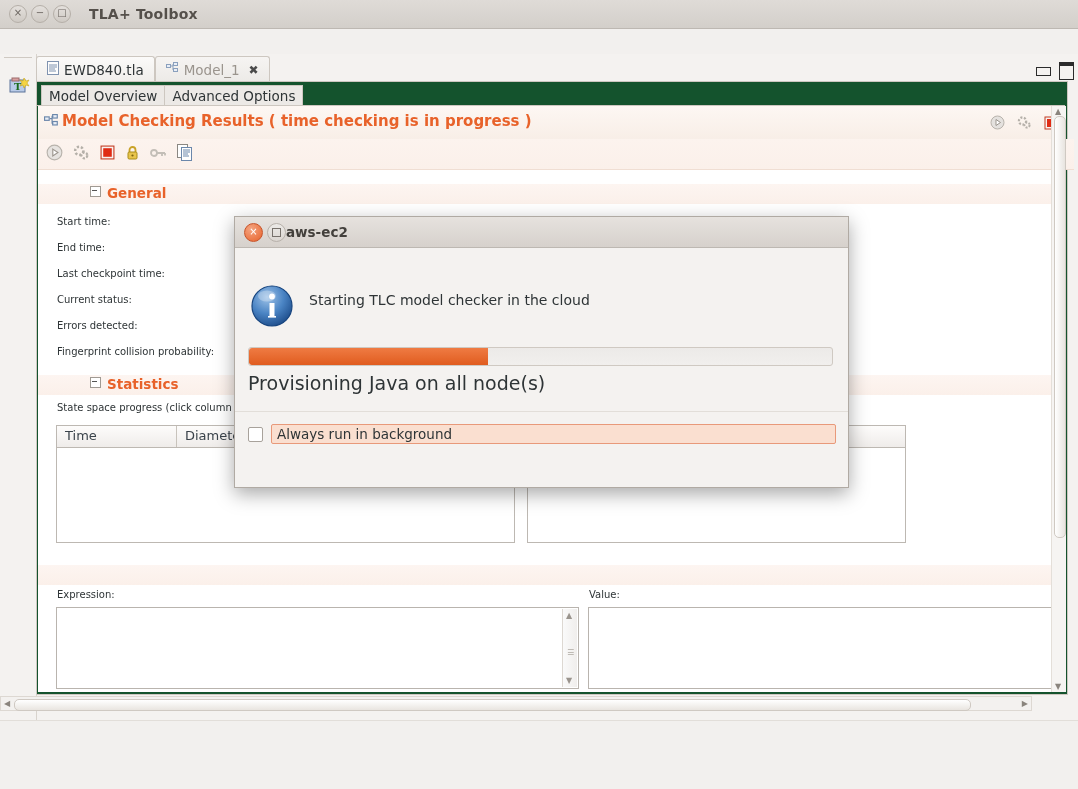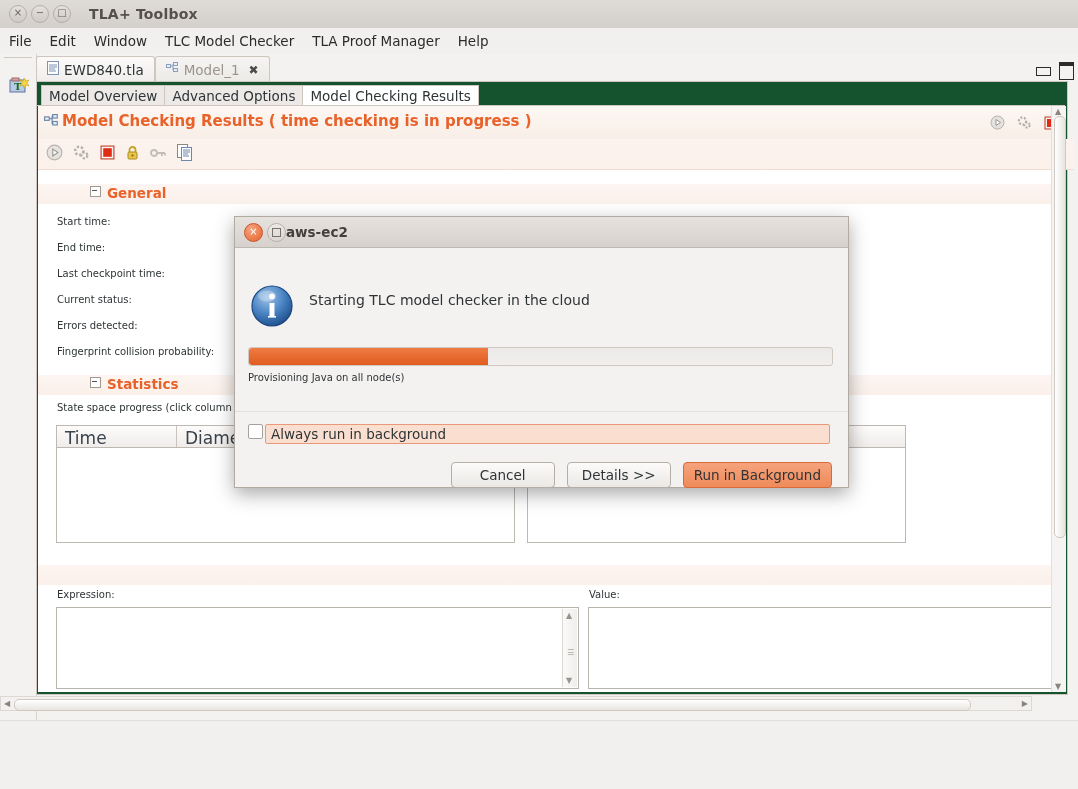--- a/index.html
+++ b/index.html
@@ -156,21 +156,21 @@
   .flabel { position: absolute; font-size: 10px; color: #2e3436; white-space: nowrap; }
 
   .tbl {
     position: absolute; border: 1px solid #bdb8b2; background: #ffffff;
   }
   .tbl .hdr {
     height: 21px; display: flex; border-bottom: 1px solid #bdb8b2;
     background: linear-gradient(to bottom,#fdfcfb,#efecea);
   }
   .tbl .hdr .cell {
-    font-size: 17px; color: #3a434b; padding: 2px 0 0 8px;
+    font-size: 13px; color: #3a434b; padding: 2px 0 0 8px;
     border-right: 1px solid #c8c3bc; box-sizing: border-box; overflow: hidden;
     white-space: nowrap;
   }
 
   .textarea {
     position: absolute; border: 1px solid #b9b4ae; background: #ffffff;
   }
   .ta-scroll {
     position: absolute; right: 1px; top: 1px; width: 14px; bottom: 1px;
     background: linear-gradient(to right,#fafafa,#f0eeec);
@@ -232,25 +232,25 @@
 
   .pbar {
     position: absolute; left: 13px; top: 99px; width: 583px; height: 17px;
     background: linear-gradient(to bottom,#eceae8,#f1efed);
     border: 1px solid #cfc9c2; border-radius: 3px; overflow: hidden;
   }
   .pbar-fill {
     height: 100%; background: linear-gradient(to bottom,#ef7b43,#e05c1f);
     border-radius: 3px 0 0 3px;
   }
-  .pbar-sub { position: absolute; left: 13px; top: 124px; font-size: 10px; color: #2e3436; }
+  .pbar-sub { position: absolute; left: 13px; top: 124px; font-size: 19px; color: #2e3436; }
 
   .dlg-sep { position: absolute; left: 0; top: 163px; width: 613px; height: 1px; background: #e2ded9; }
 
-  .chkrow { position: absolute; left: 13px; top: 176px; display: flex; align-items: flex-start; gap: 2px; }
+  .chkrow { position: absolute; left: 13px; top: 176px; display: flex; align-items: center; gap: 8px; }
   .chkbox {
     width: 13px; height: 13px; border: 1px solid #a8a29b; background: #fff; border-radius: 2px;
   }
   .chkfield {
     width: 565px; height: 20px; background: #fadfd0; border: 1px solid #e8997a;
     border-radius: 2px; display: flex; align-items: center; padding-left: 5px;
     box-sizing: border-box; font-size: 13.5px; color: #2e3436;
   }
 
   .dlg-buttons {
@@ -275,28 +275,20 @@
 
   <div class="titlebar">
     <div class="wbtns">
       <div class="wbtn">×</div>
       <div class="wbtn">−</div>
       <div class="wbtn">□</div>
     </div>
     <div class="wtitle">TLA+ Toolbox</div>
   </div>
 
-  <div class="menubar">
-    <div class="menuitem">File</div>
-    <div class="menuitem">Edit</div>
-    <div class="menuitem">Window</div>
-    <div class="menuitem">TLC Model Checker</div>
-    <div class="menuitem">TLA Proof Manager</div>
-    <div class="menuitem">Help</div>
-  </div>
 
   <div class="workbench">
 
     <div class="leftbar">
       <div class="topline"></div>
       <span class="tla-icon">
         <svg width="22" height="20" viewBox="0 0 22 20">
           <rect x="2" y="4" width="15" height="12" fill="#b9cbe8" stroke="#5b7399"></rect>
           <rect x="4" y="2" width="7" height="3" fill="#d8a0a0" stroke="#9c6a6a"></rect>
           <text x="6" y="14" font-size="10" font-family="DejaVu Serif,serif" font-weight="bold" fill="#1a6b1a">T</text>
@@ -333,21 +325,20 @@
           <span class="minbox"></span>
           <span class="maxbox"></span>
         </div>
       </div>
 
       <div class="eframe">
 
         <div class="ftabs">
           <div class="ftab">Model Overview</div>
           <div class="ftab">Advanced Options</div>
-          <div class="ftab active">Model Checking Results</div>
         </div>
         <div class="ftabline"></div>
 
         <div class="fheader">
           <span class="fhead-icon">
             <svg width="15" height="15" viewBox="0 0 13 13">
               <rect x="0.5" y="2.5" width="4" height="3" fill="#e9eef6" stroke="#6b87ab"></rect>
               <rect x="7.5" y="0.5" width="4" height="3" fill="#e9eef6" stroke="#6b87ab"></rect>
               <rect x="7.5" y="6.5" width="4" height="3" fill="#e9eef6" stroke="#6b87ab"></rect>
               <path d="M5 4h2v-2h1M7 4v4h1" stroke="#6b87ab" fill="none"></path>
@@ -538,22 +529,17 @@
       </div>
       <div class="pbar-sub">Provisioning Java on all node(s)</div>
 
       <div class="dlg-sep"></div>
 
       <div class="chkrow">
         <span class="chkbox"></span>
         <span class="chkfield">Always run in background</span>
       </div>
 
-      <div class="dlg-buttons">
-        <div class="btn">Cancel</div>
-        <div class="btn">Details &gt;&gt;</div>
-        <div class="btn primary">Run in Background</div>
-      </div>
 
     </div>
   </div>
 
 </div>
 
 </body></html>

